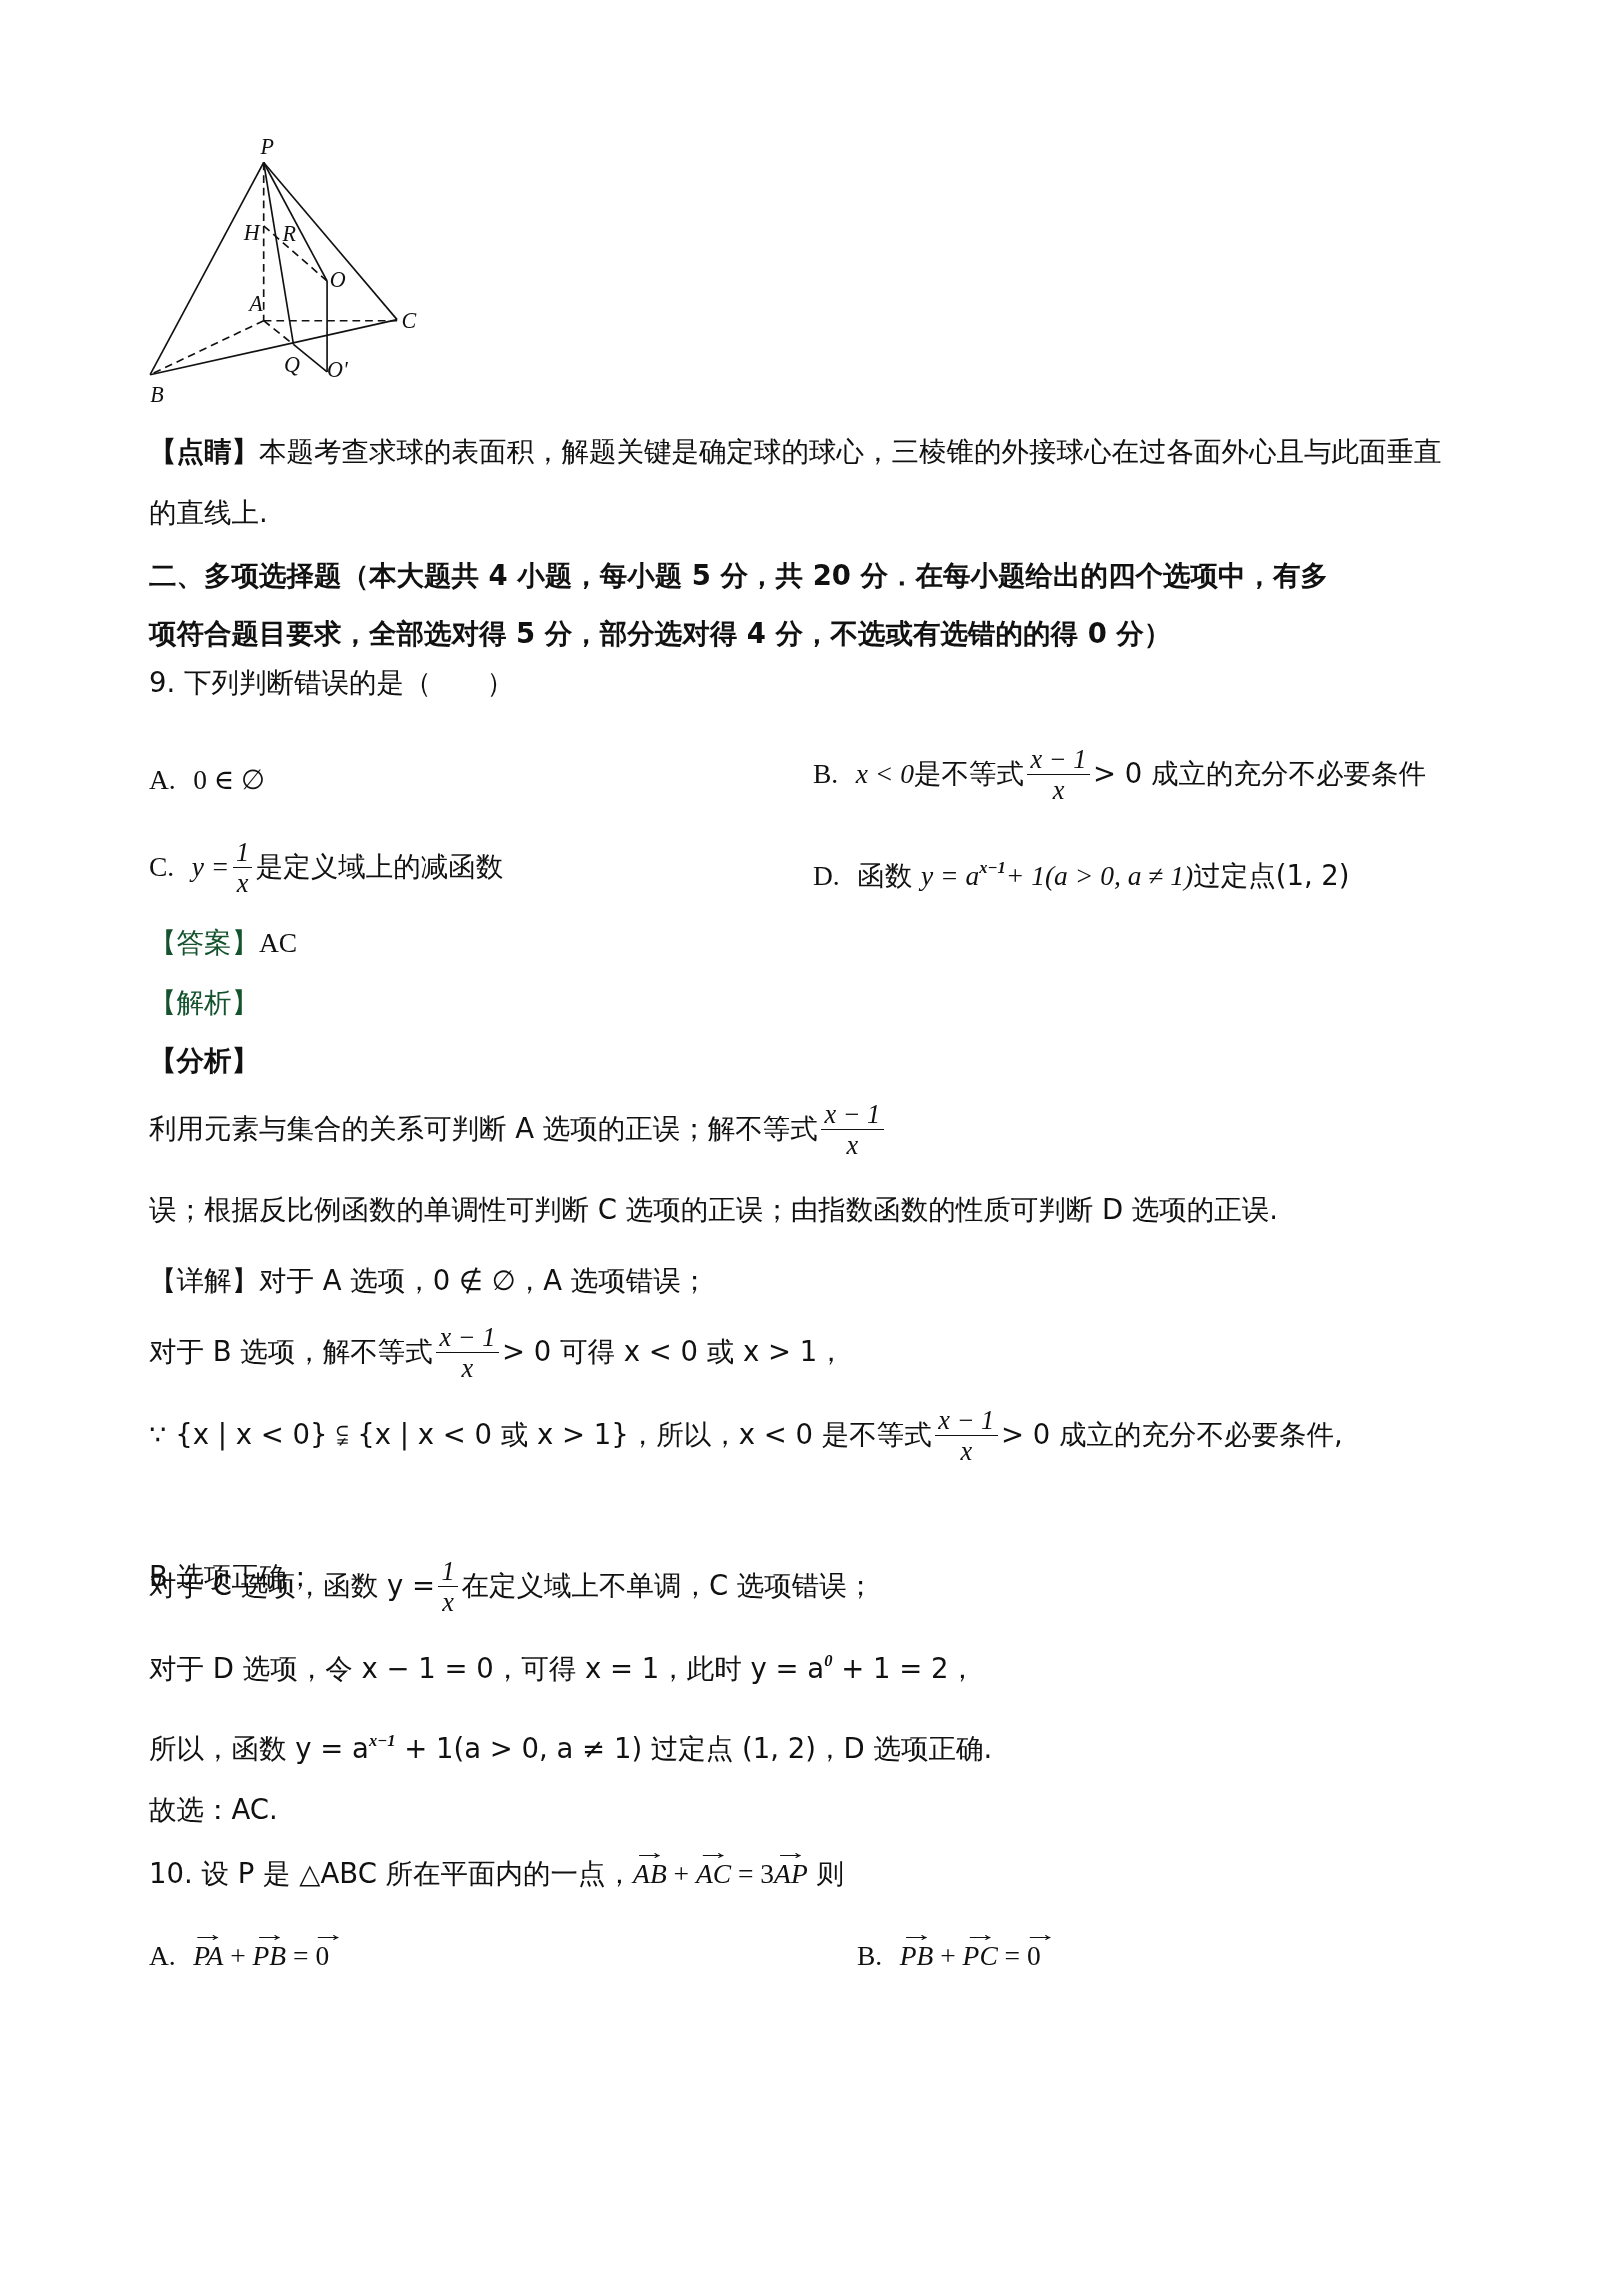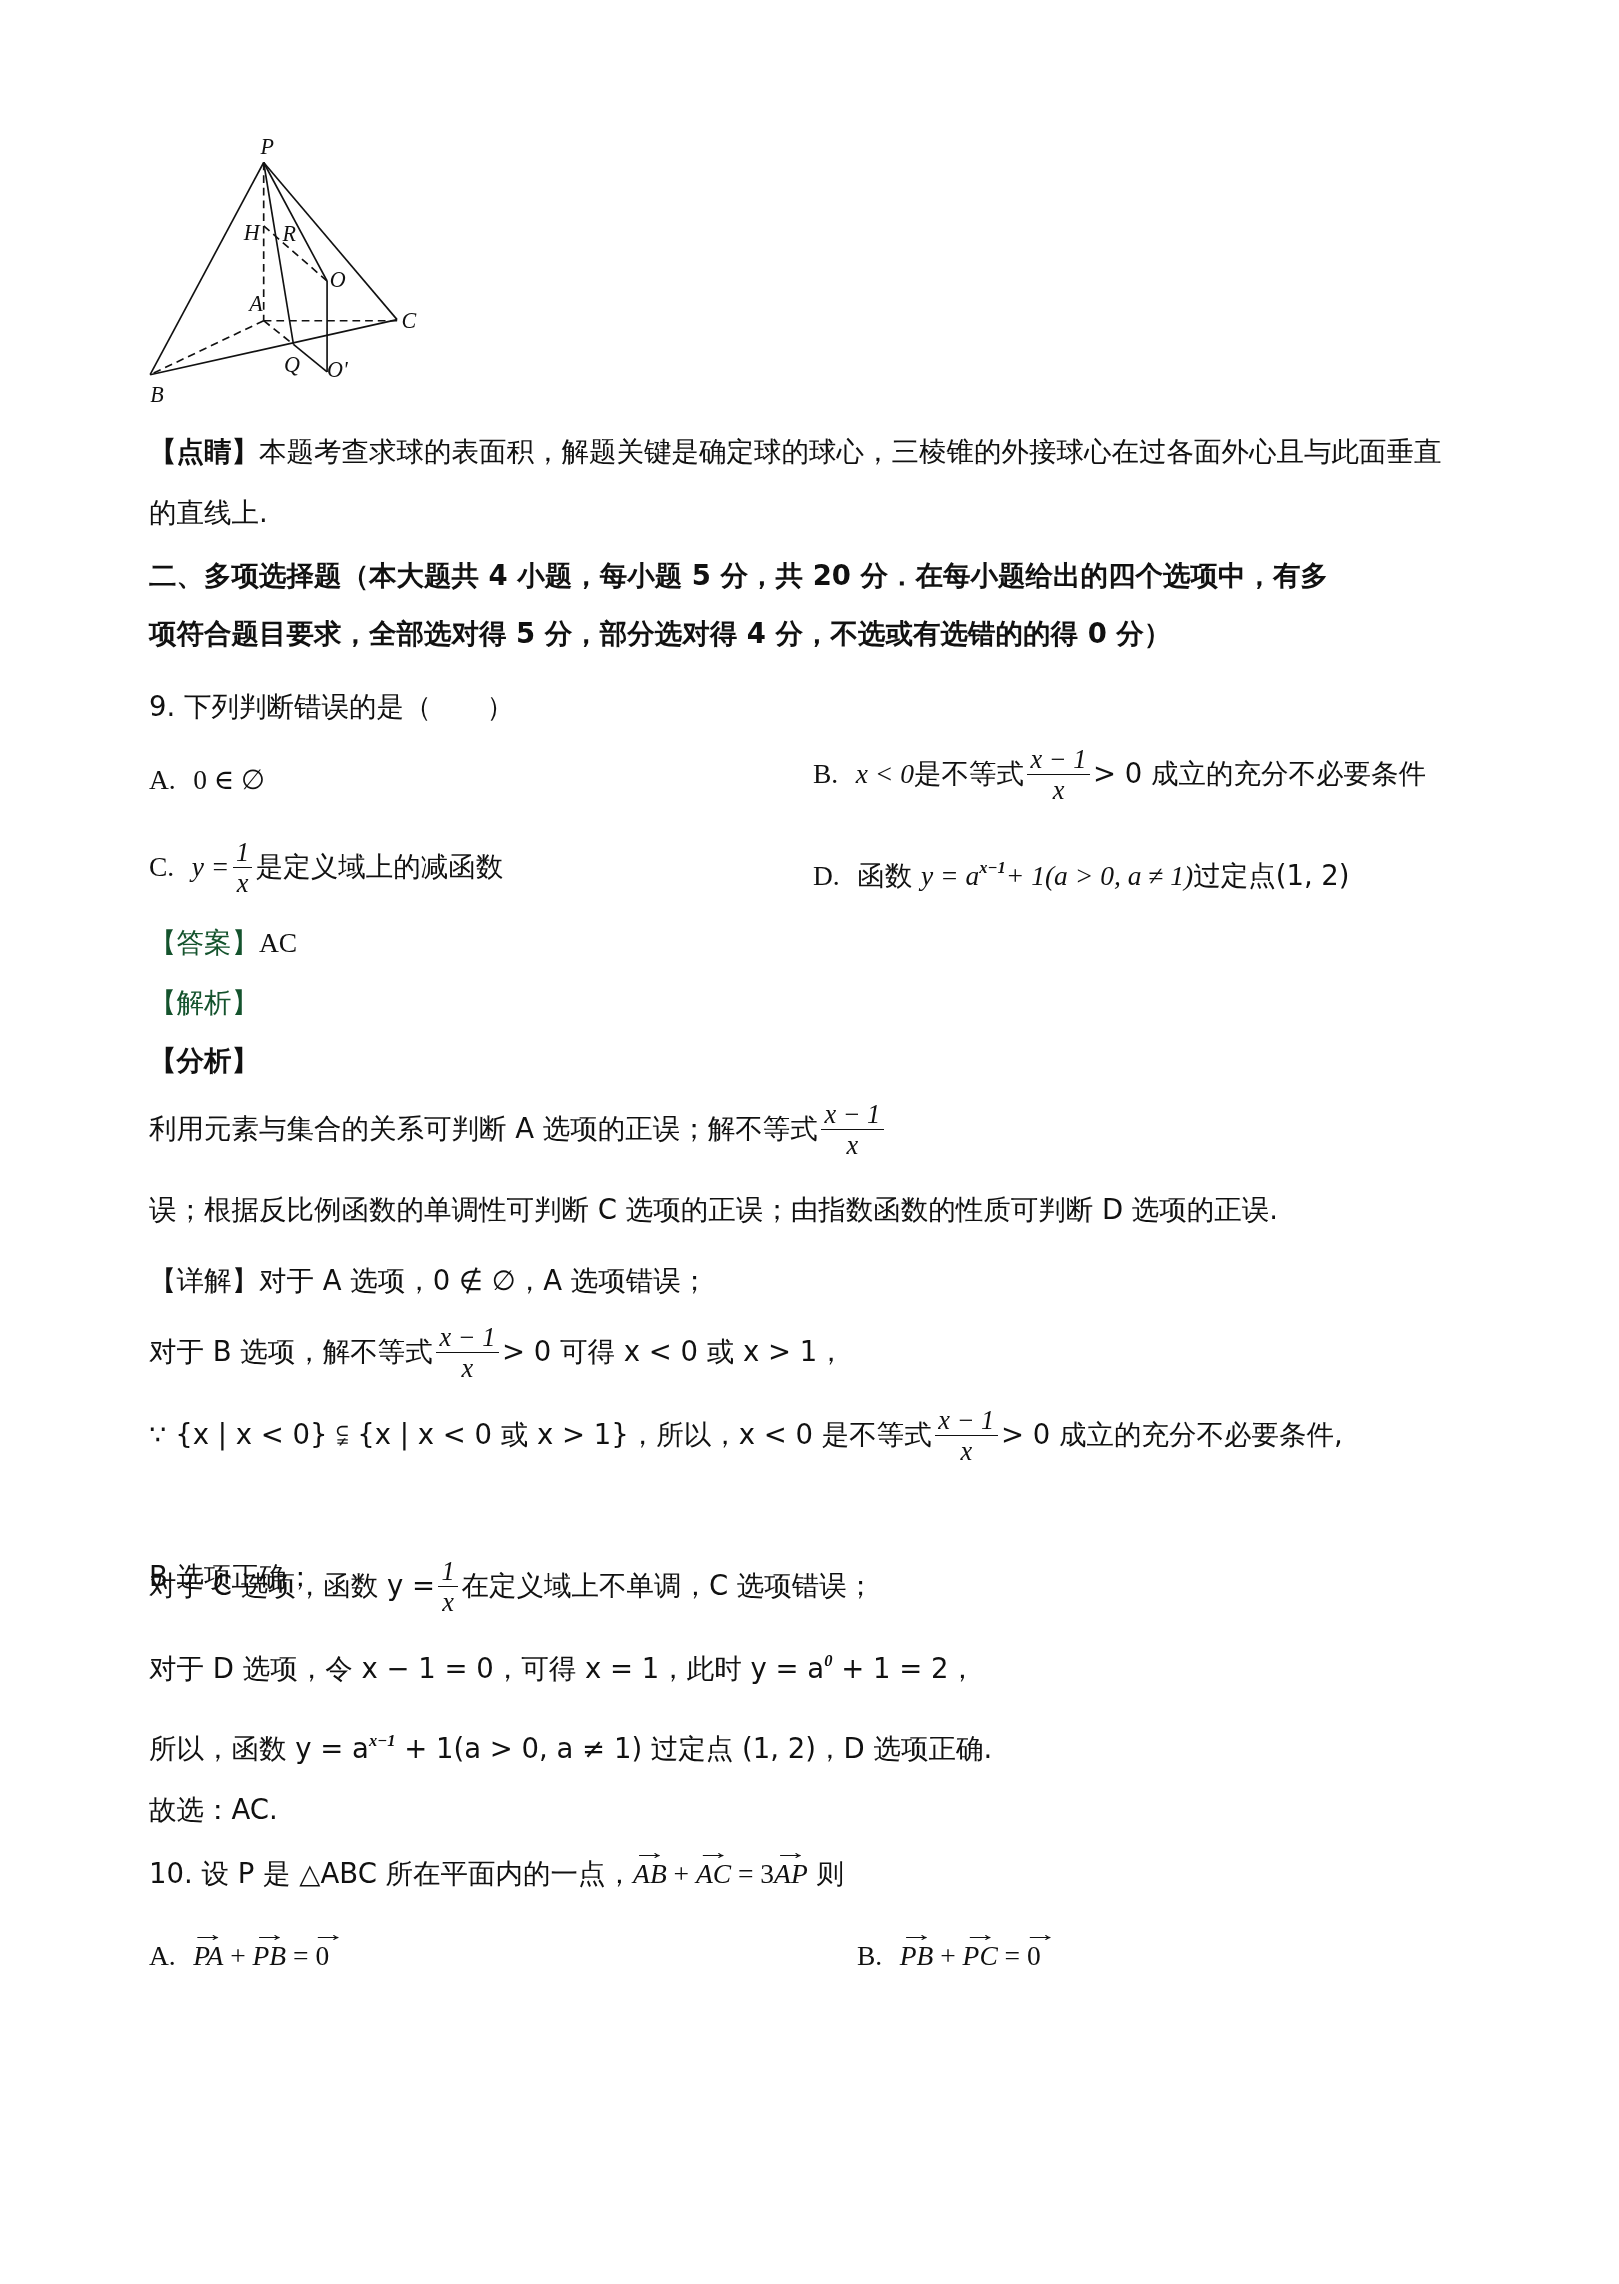--- a/index.html
+++ b/index.html
@@ -59,21 +59,21 @@
   </svg>
 
   <div class="line" style="top:435px;">
     <span class="bold">【点睛】</span><span>本题考查求球的表面积，解题关键是确定球的球心，三棱锥的外接球心在过各面外心且与此面垂直</span>
   </div>
   <div class="line" style="top:496px;">的直线上.</div>
 
   <div class="line bold" style="top:559px;">二、多项选择题（本大题共 4 小题，每小题 5 分，共 20 分．在每小题给出的四个选项中，有多</div>
   <div class="line bold" style="top:617px;">项符合题目要求，全部选对得 5 分，部分选对得 4 分，不选或有选错的的得 0 分）</div>
 
-  <div class="line" style="top:690px;">9. 下列判断错误的是（　　）</div>
+  <div class="line" style="top:666px;">9. 下列判断错误的是（　　）</div>
 
   <div class="line" style="top:763px;">
     <span class="r">A.</span>&nbsp;&nbsp;<span class="r">0 ∈ ∅</span>
   </div>
   <div class="line optB" style="top:744px;">
     <span class="r">B.</span>&nbsp;&nbsp;<span class="m">x &lt; 0</span><span>是不等式</span><span class="frac">
         <span class="num">x − 1</span>
         <span class="den">x</span>
       </span><span>&gt; 0 成立的充分不必要条件</span>
   </div>

